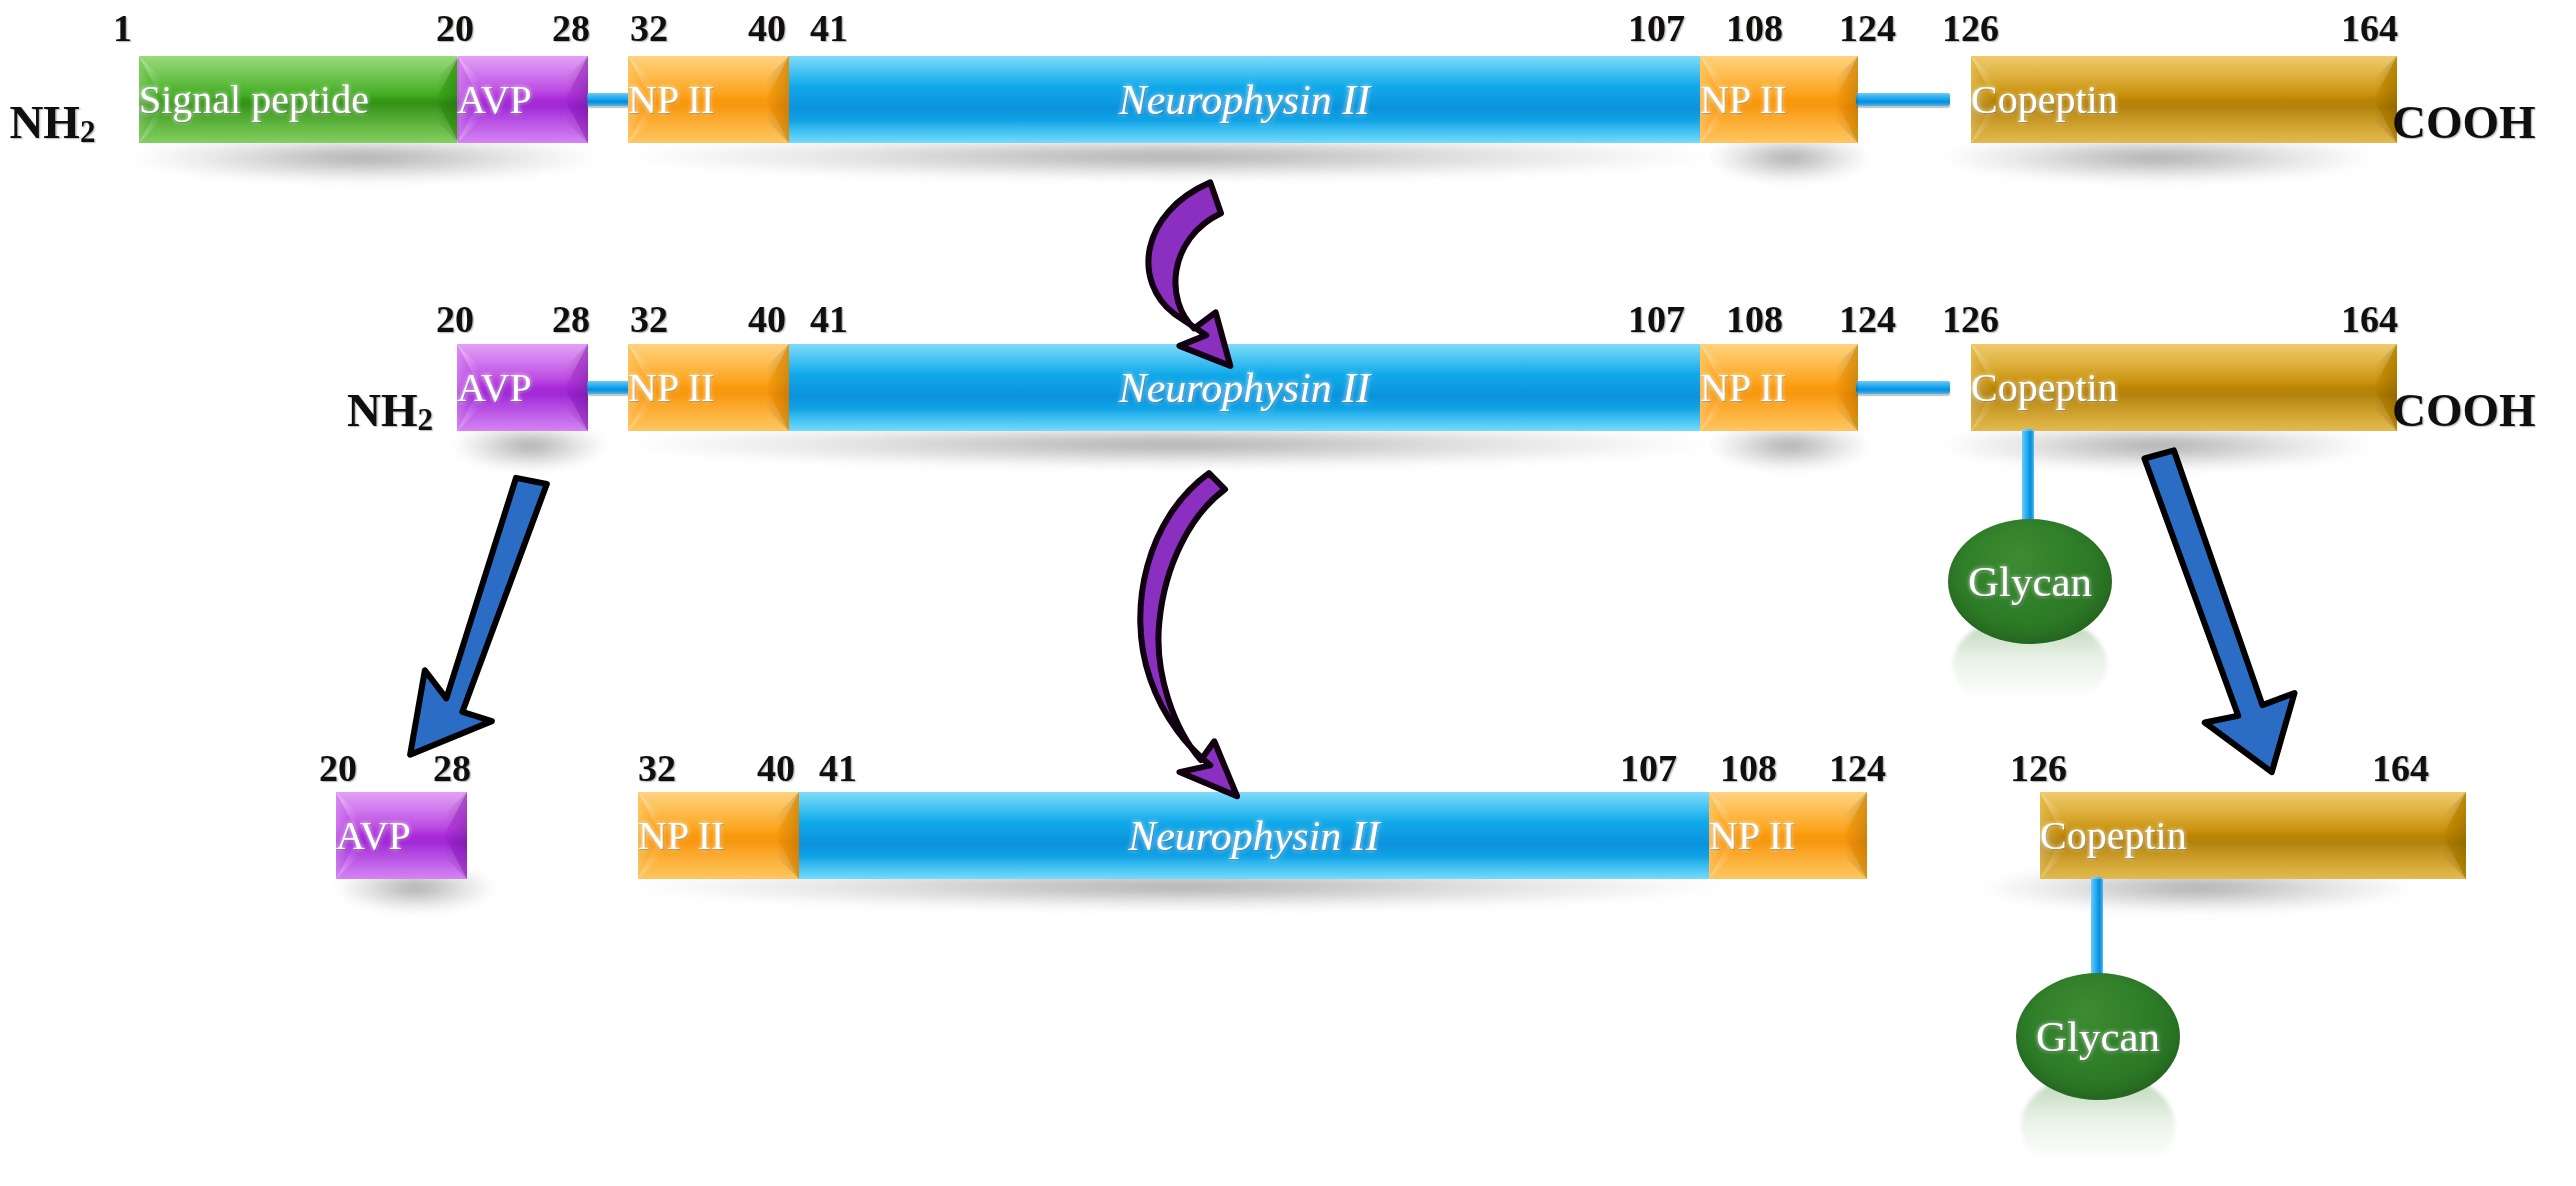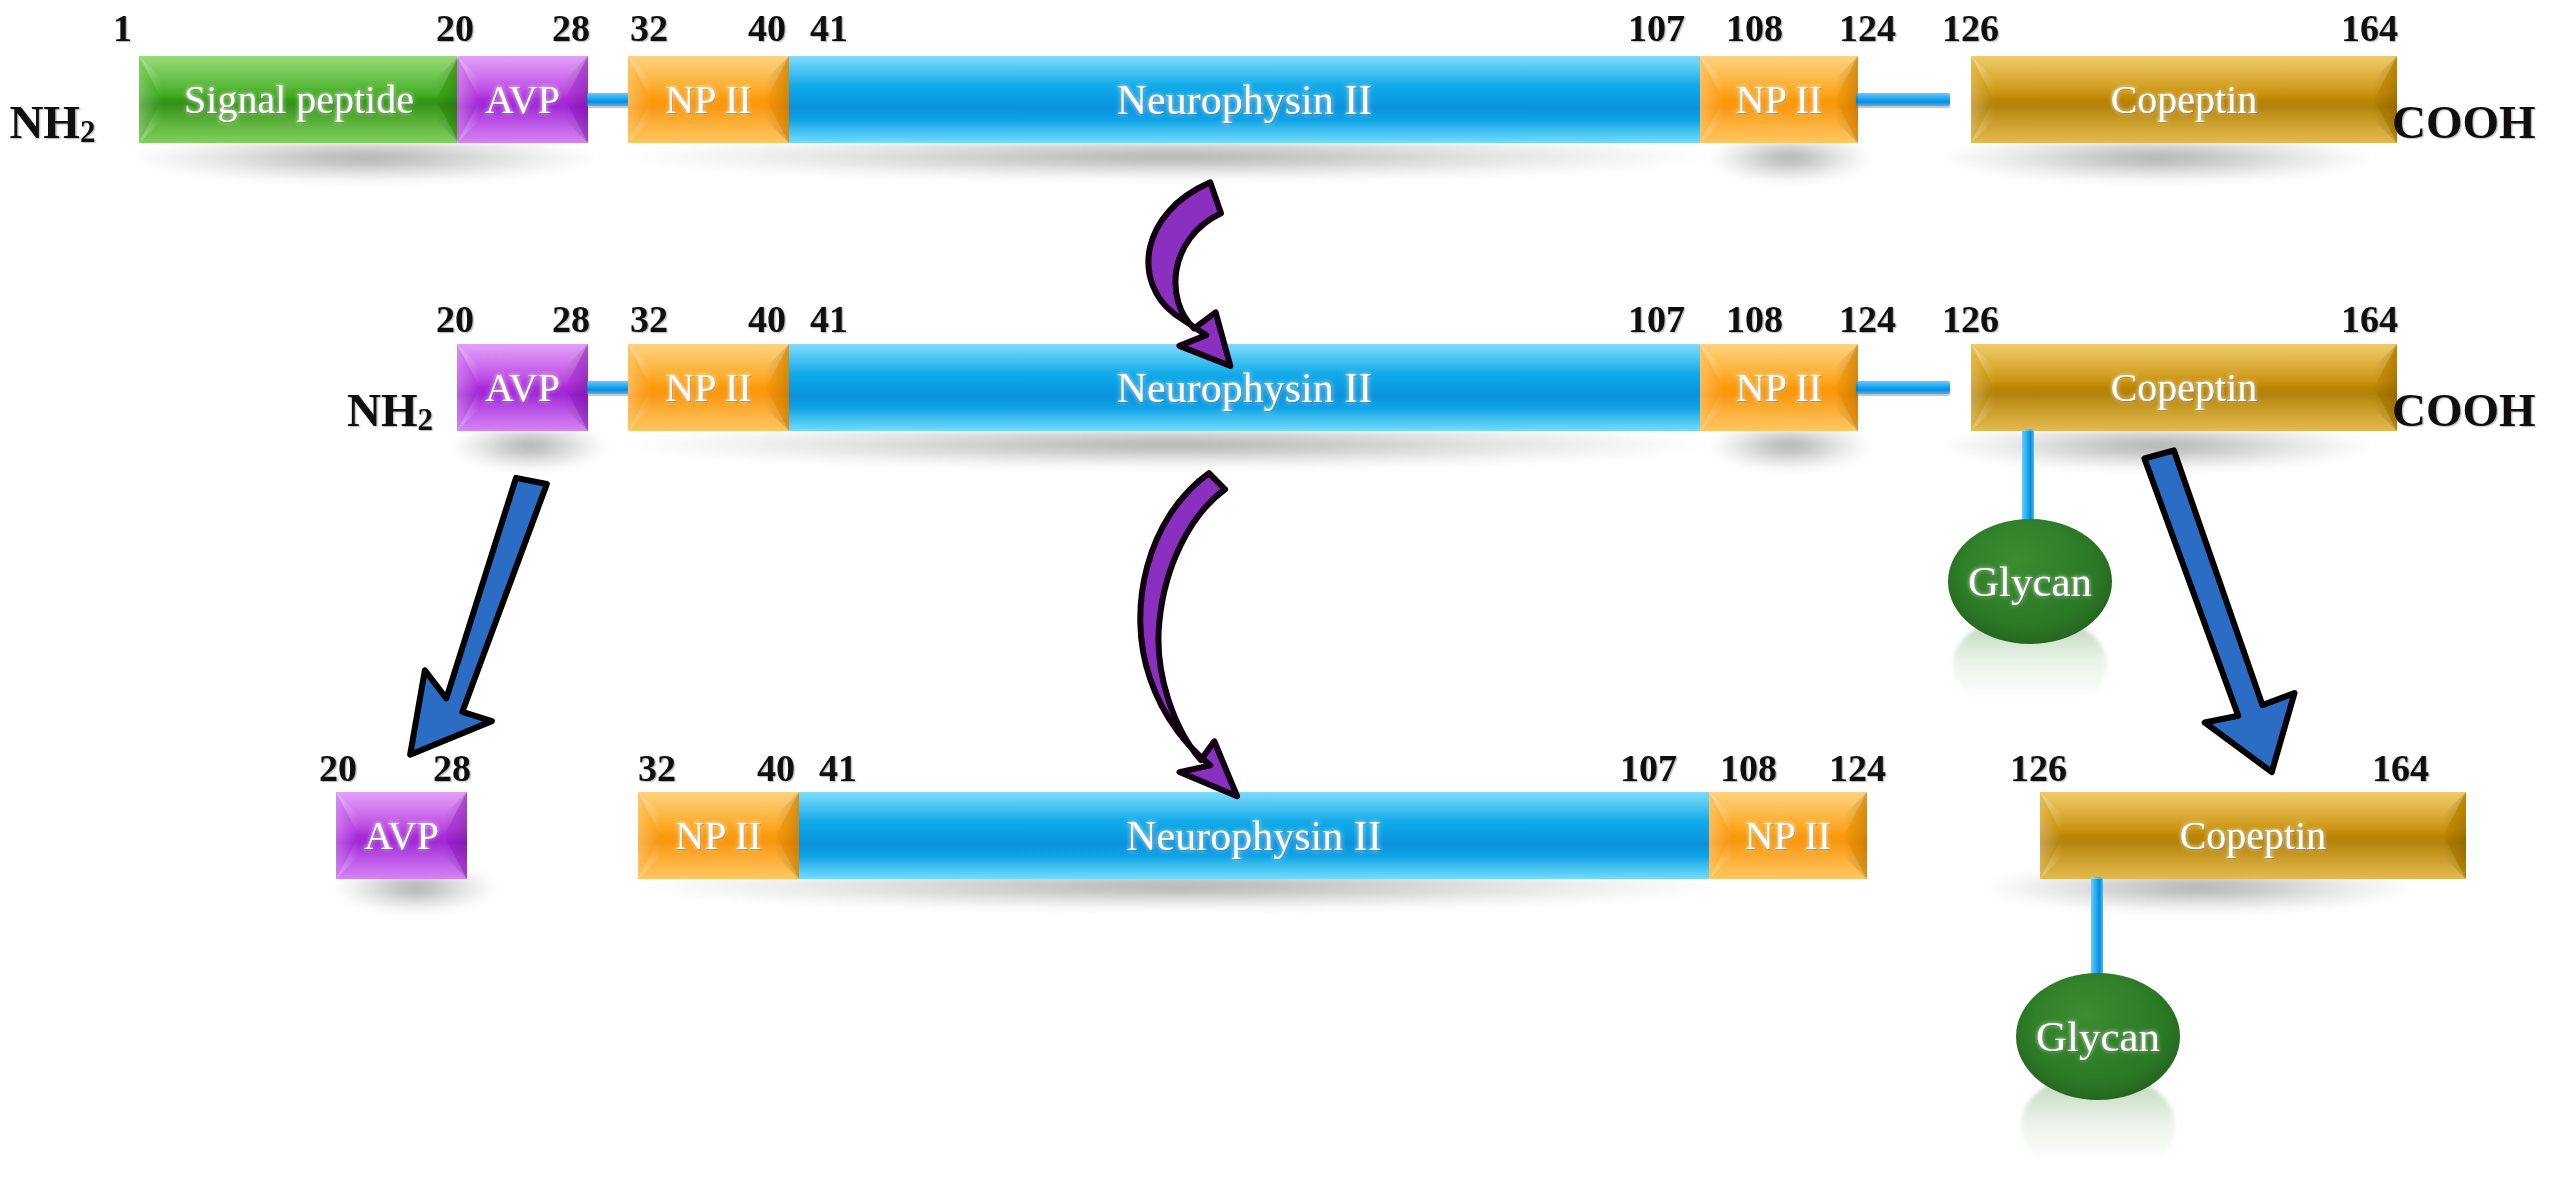--- a/index.html
+++ b/index.html
@@ -32,21 +32,21 @@
     color:#100f0d;
     white-space:nowrap;
     text-shadow:1.3px 1.3px 1.3px rgba(120,120,120,.5);
   }
   .term sub{font-size:31px;font-weight:bold;vertical-align:-4px;}
 
   
   .blk{
     position:absolute;
     overflow:hidden;
-    display:flex;align-items:center;justify-content:center;
+    display:flex;align-items:center;
     box-sizing:border-box;
   }
   .blk .lbl{
     position:relative;z-index:6;
     color:#ffffff;
     font-family:"Liberation Serif", serif;
     font-size:40px;
     line-height:1;
     white-space:nowrap;
     text-shadow:0 0 4px rgba(255,255,255,.85), 0.7px 0.7px 1.3px rgba(0,0,0,.35);
@@ -72,21 +72,21 @@
     position:absolute;z-index:0;
     background:radial-gradient(ellipse at 50% 40%, rgba(110,110,110,.55) 0%, rgba(140,140,140,.22) 45%, rgba(255,255,255,0) 72%);
     filter:blur(4px);
   }
 
   
   .c-green {background:linear-gradient(to bottom,#4fc01f 0%,#3aa718 45%,#2f8e12 55%,#4cbb1c 100%);}
   .c-purple{background:linear-gradient(to bottom,#cc5df0 0%,#b63ae0 40%,#9d1fd4 58%,#c24ef0 100%);}
   .c-orange{background:linear-gradient(to bottom,#ffb224 0%,#fb9d0c 45%,#f79306 58%,#ffae1c 100%);}
   .c-gold  {background:linear-gradient(to bottom,#e2a504 0%,#c78d01 42%,#b07d01 58%,#d79c04 100%);margin-left:24px;}
-  .c-blue  {background:linear-gradient(to bottom,#16bdf4 0%,#10a7e8 38%,#0b92dc 60%,#18c2f8 100%);}
+  .c-blue  {background:linear-gradient(to bottom,#16bdf4 0%,#10a7e8 38%,#0b92dc 60%,#18c2f8 100%);font-style:italic;}
 
   
   .cyl{position:absolute;overflow:hidden;display:flex;align-items:center;justify-content:center;}
   .cyl::before{content:"";position:absolute;left:0;right:0;top:0;height:34%;
     background:linear-gradient(to bottom,rgba(255,255,255,.45),rgba(255,255,255,0));}
   .cyl::after{content:"";position:absolute;left:0;right:0;bottom:0;height:26%;
     background:linear-gradient(to top,rgba(255,255,255,.40),rgba(255,255,255,0));}
   .cyl .lbl{position:relative;z-index:6;color:#fff;font-family:"Liberation Serif", serif;
     font-size:42px;line-height:1;white-space:nowrap;
     text-shadow:0 0 5.4px rgba(255,255,255,.8),0.7px 0.7px 1.3px rgba(0,0,0,.30);}

